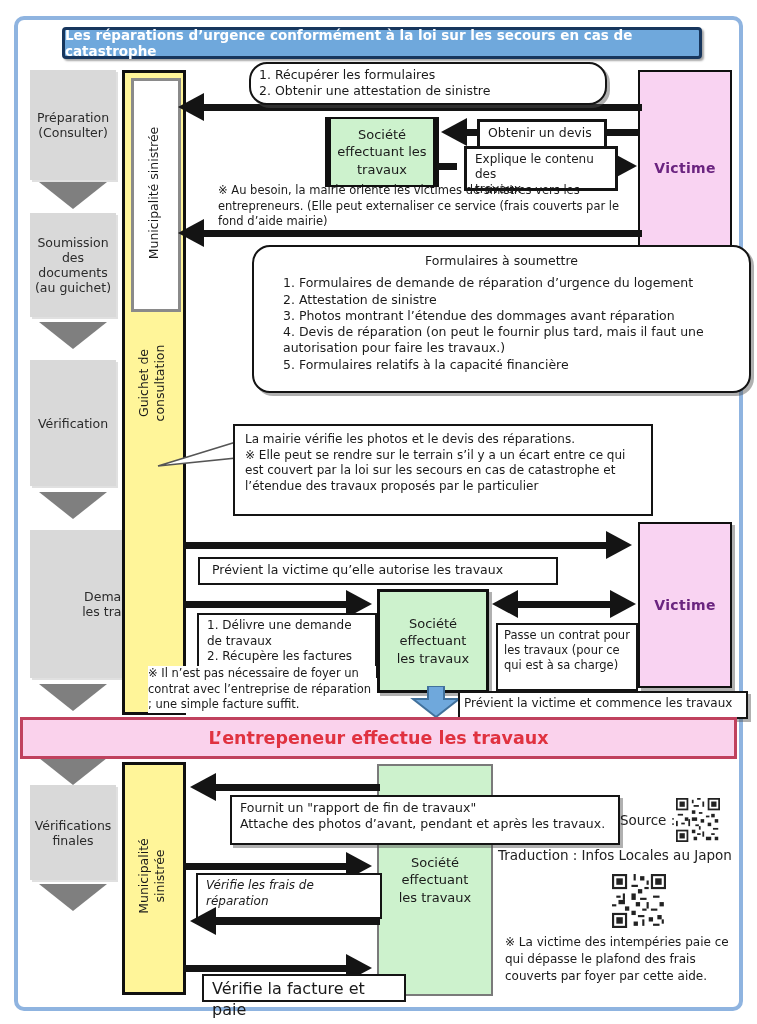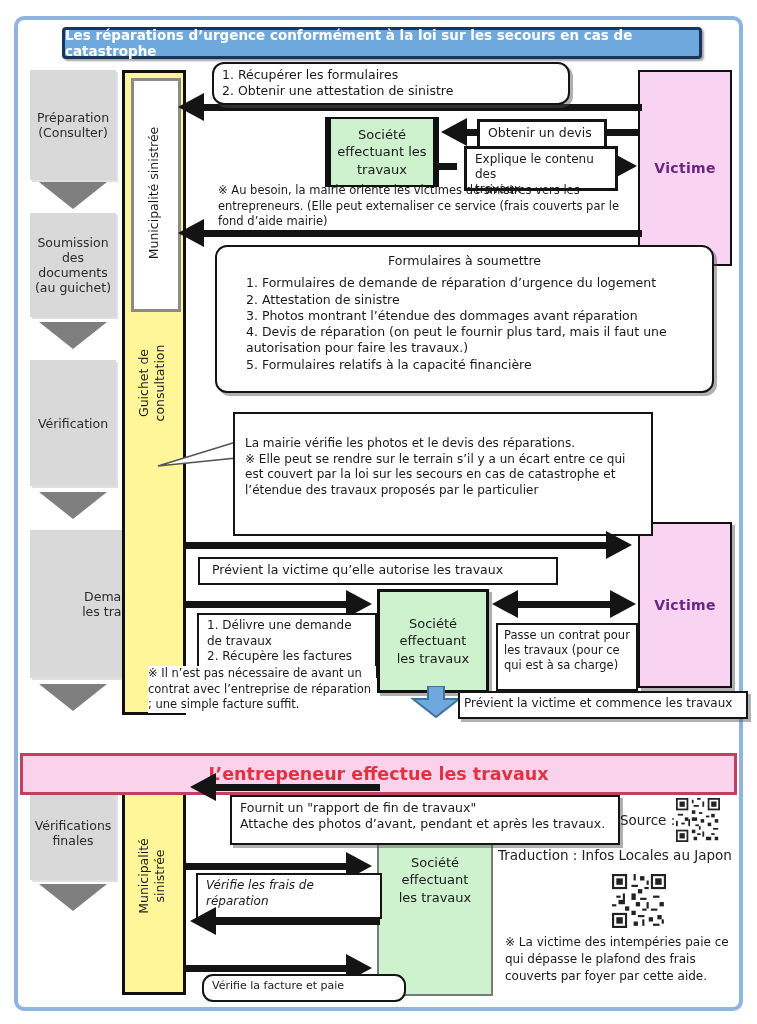--- a/index.html
+++ b/index.html
@@ -22,32 +22,32 @@
   .lanebox{left:131px;top:78px;width:44px;height:228px;background:#fff;border:3px solid #8a8a8a;}
   .vlabel{white-space:pre;transform:translate(-50%,-50%) rotate(-90deg);font-size:12.5px;
           text-align:center;line-height:1.25;}
   
   .victim{background:#F9D3F2;border:2px solid #101010;color:#6B2480;font-weight:bold;font-size:14px;
           display:flex;align-items:center;justify-content:center;letter-spacing:.3px;}
   .green{background:#CDF2CD;display:flex;align-items:center;justify-content:center;text-align:center;
          font-size:13px;line-height:1.35;}
   
   .cbox{background:#fff;border:2px solid #141414;font-size:12.5px;line-height:1.3;padding:3px 8px;}
-  .round{border-radius:12px;}
+  .round{border-radius:18px;margin-left:37px;}
   .sh{box-shadow:3px 3px 0 rgba(80,80,80,.45);}
   .note{font-size:11.5px;line-height:1.35;}
   
   .hbar{background:#141414;height:7px;}
   .head-l{width:0;height:0;border-top:14px solid transparent;border-bottom:14px solid transparent;
           border-right:26px solid #141414;}
   .head-r{width:0;height:0;border-top:14px solid transparent;border-bottom:14px solid transparent;
           border-left:26px solid #141414;}
   
   .banner{left:20px;top:717px;width:711px;height:36px;background:#FAD2EC;border:3px solid #C0415E;
-          color:#E03240;font-weight:bold;font-size:17.5px;display:flex;align-items:center;justify-content:center;margin-top:36px;}
+          color:#E03240;font-weight:bold;font-size:17.5px;display:flex;align-items:center;justify-content:center;}
   .qr{image-rendering:pixelated;}
   .footer-text{font-size:13.5px;color:#222;}
 </style>
 </head>
 <body>
 
 <div class="screen">
 
   <div class="abs frame"></div>
 
@@ -134,40 +134,40 @@
       <div class="t">2. Attestation de sinistre</div>
       <div class="t">3. Photos montrant l’étendue des dommages avant réparation</div>
       <div class="t">4. Devis de réparation (on peut le fournir plus tard, mais il faut une autorisation pour faire les travaux.)</div>
       <div class="t">5. Formulaires relatifs à la capacité financière</div>
     </div>
   </div>
 
   <svg class="abs" style="left:156px;top:438px;" width="82" height="42">
     <polygon points="80,4 2,28 80,20" fill="#ffffff" stroke="#555" stroke-width="1.6"></polygon>
   </svg>
-  <div class="abs cbox t" style="left:233px;top:412px;width:396px;height:76px;font-size:12px;padding:22px 10px;">La mairie vérifie les photos et le devis des réparations.
+  <div class="abs cbox t" style="left:233px;top:424px;width:396px;height:76px;font-size:12px;padding:6px 10px;">La mairie vérifie les photos et le devis des réparations.
 ※ Elle peut se rendre sur le terrain s’il y a un écart entre ce qui est couvert par la loi sur les secours en cas de catastrophe et l’étendue des travaux proposés par le particulier</div>
 
   <div class="abs hbar" style="left:183px;top:542px;width:425px;"></div>
   <div class="abs head-r" style="left:606px;top:531px;"></div>
   <div class="abs cbox" style="left:198px;top:557px;width:336px;height:18px;padding-left:12px;">
     <span class="t">Prévient la victime qu’elle autorise les travaux</span>
   </div>
 
   <div class="abs hbar" style="left:183px;top:601px;width:165px;"></div>
   <div class="abs head-r" style="left:346px;top:590px;"></div>
   <div class="abs cbox t" style="left:197px;top:613px;width:160px;height:55px;font-size:12px;">1. Délivre une demande de travaux
 2. Récupère les factures</div>
 
   <div class="abs head-l" style="left:492px;top:590px;"></div>
   <div class="abs hbar" style="left:516px;top:601px;width:96px;"></div>
   <div class="abs head-r" style="left:610px;top:590px;"></div>
   <div class="abs cbox t" style="left:496px;top:623px;width:126px;height:58px;font-size:11.5px;padding:3px 6px;">Passe un contrat pour les travaux (pour ce qui est à sa charge)</div>
 
-  <div class="abs note t" style="left:148px;top:666px;width:228px;background:#fff;">※ Il n’est pas nécessaire de avant un contrat avec l’entreprise de réparation ; une simple facture suffit.</div>
+  <div class="abs note t" style="left:148px;top:666px;width:228px;background:#fff;">※ Il n’est pas nécessaire de foyer un contrat avec l’entreprise de réparation ; une simple facture suffit.</div>
 
   <svg class="abs" style="left:410px;top:686px;" width="52" height="32">
     <polygon points="18,0 34,0 34,13 49,13 26,31 3,13 18,13" fill="#6FA8DC" stroke="#41719C" stroke-width="2"></polygon>
   </svg>
   <div class="abs cbox sh" style="left:458px;top:691px;width:278px;height:18px;font-size:12px;padding:3px 4px;">
     <span class="t">Prévient la victime et commence les travaux</span>
   </div>
 
   <div class="abs banner">
     <span class="t">L’entrepeneur effectue les travaux</span>
@@ -273,19 +273,19 @@
 
   <div class="abs hbar" style="left:183px;top:863px;width:165px;"></div>
   <div class="abs head-r" style="left:346px;top:852px;"></div>
   <div class="abs cbox t" style="left:196px;top:873px;width:166px;height:36px;font-size:12px;font-style:italic;">Vérifie les frais de réparation</div>
 
   <div class="abs head-l" style="left:190px;top:907px;"></div>
   <div class="abs hbar" style="left:214px;top:918px;width:166px;"></div>
 
   <div class="abs hbar" style="left:183px;top:965px;width:165px;"></div>
   <div class="abs head-r" style="left:346px;top:954px;"></div>
-  <div class="abs cbox" style="left:202px;top:974px;width:184px;height:18px;font-size:11px;border-radius:11px;">
+  <div class="abs cbox" style="left:202px;top:974px;width:184px;height:18px;font-size:16px;">
     <span class="t">Vérifie la facture et paie</span>
   </div>
 
   <div class="abs t" style="left:505px;top:934px;width:238px;font-size:12px;line-height:1.4;">※ La victime des intempéries paie ce qui dépasse le plafond des frais couverts par foyer par cette aide.</div>
 
 </div>
 
 </body></html>

